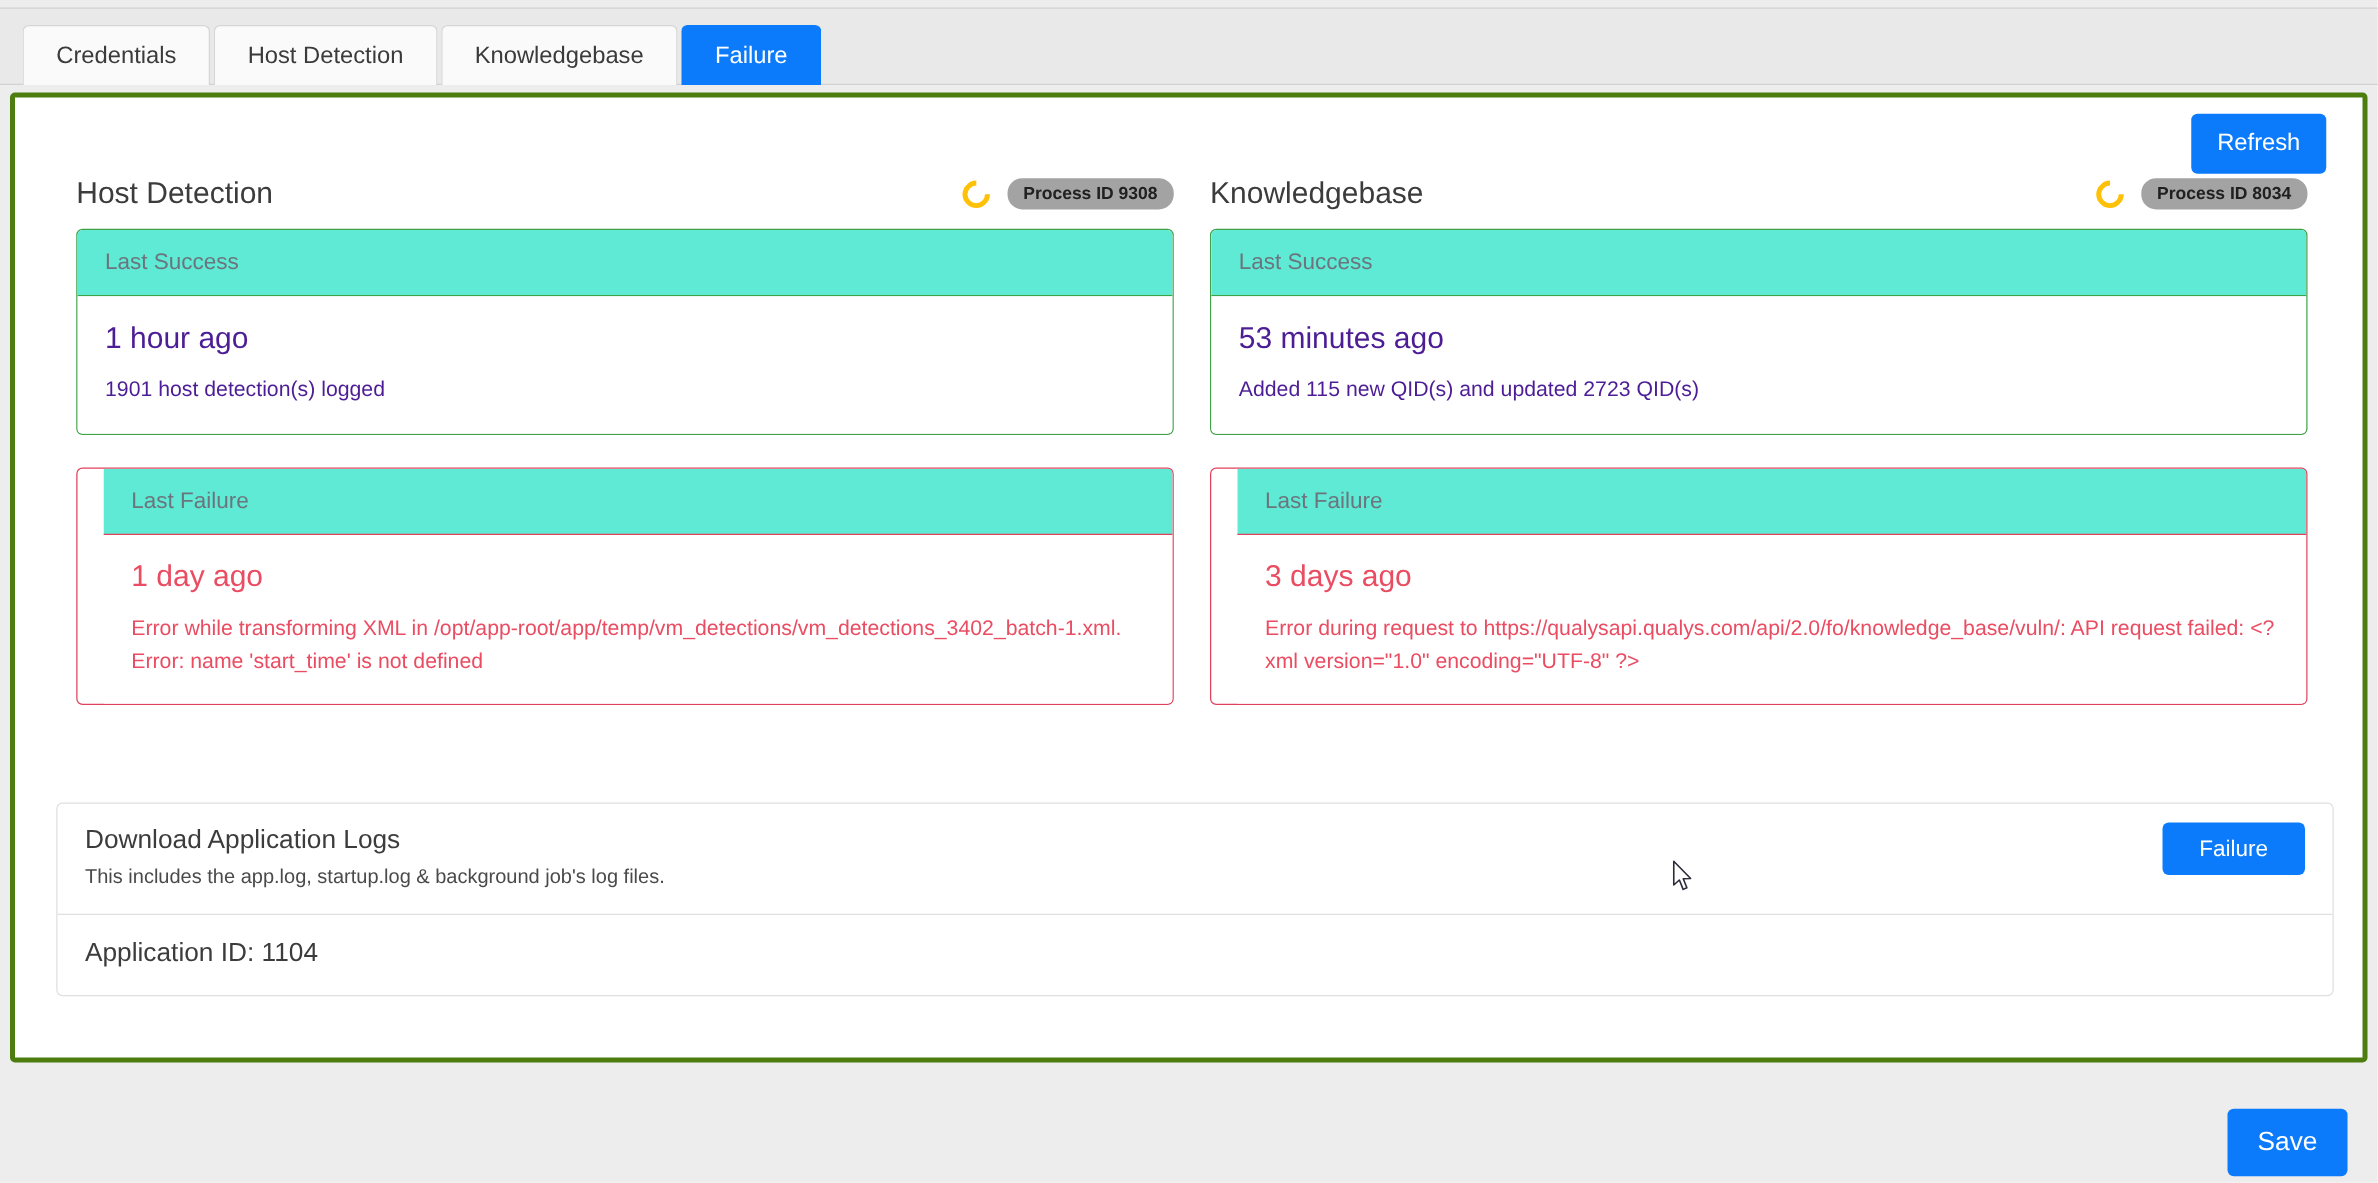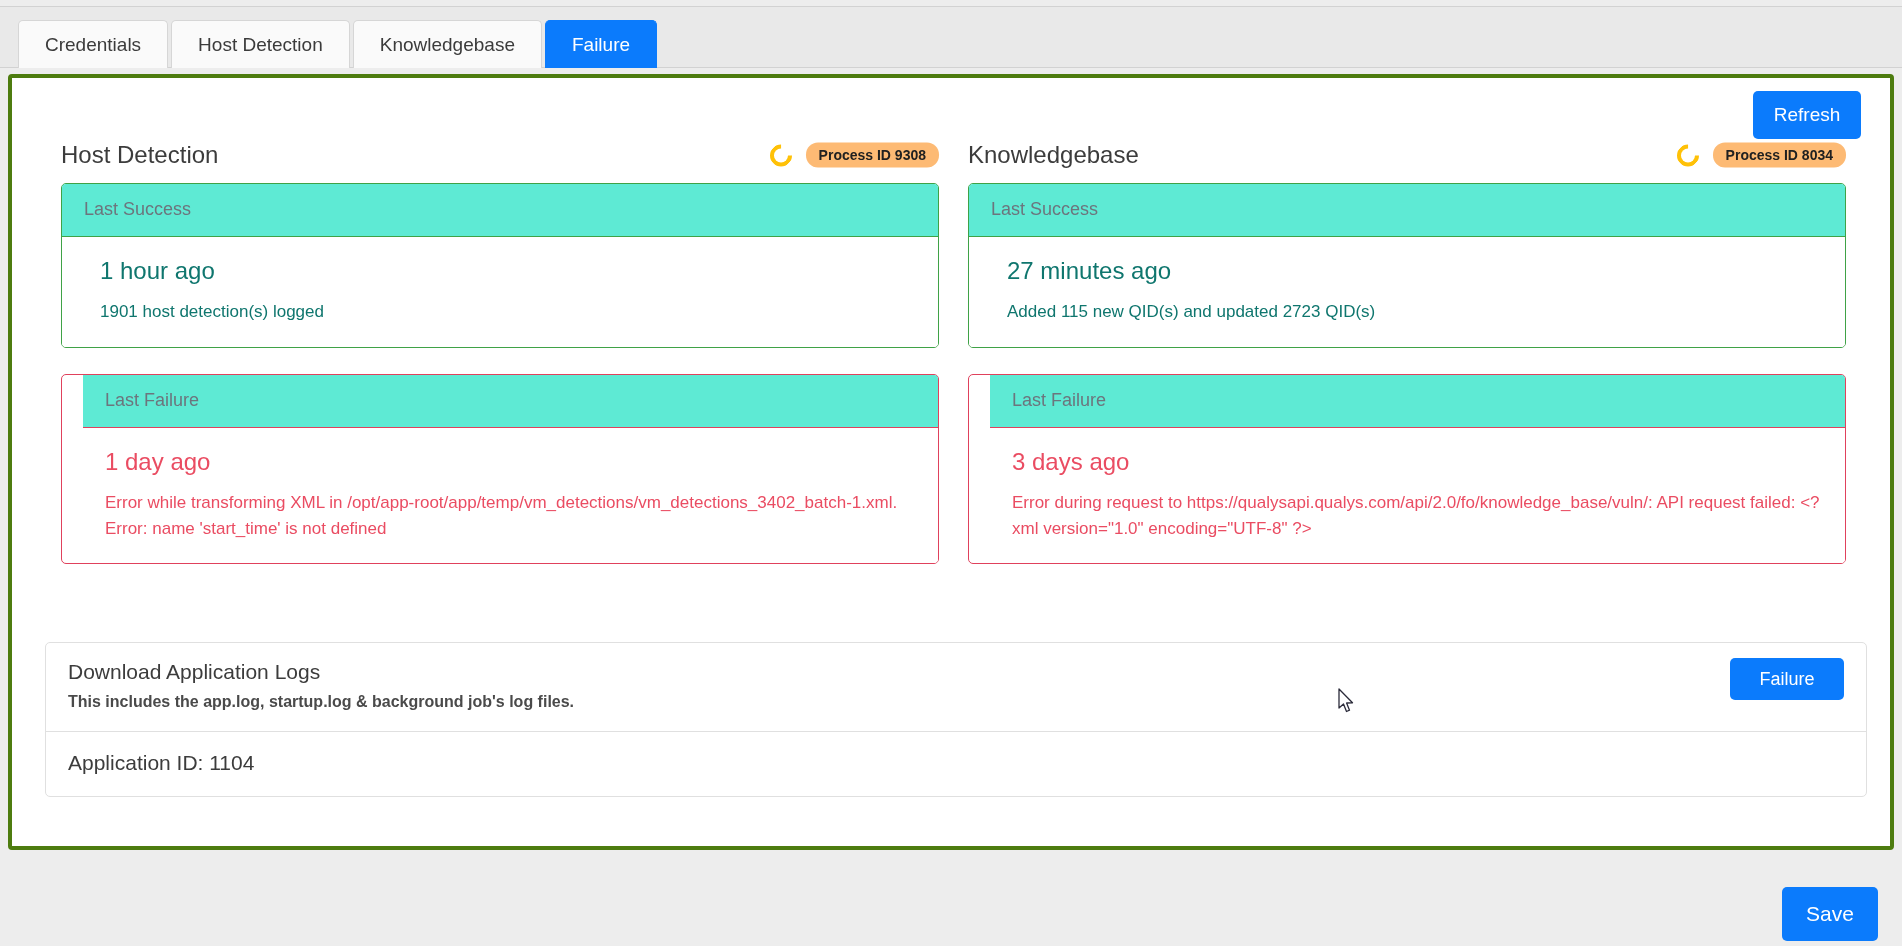--- a/index.html
+++ b/index.html
@@ -117,21 +117,21 @@
     gap: 14px;
   }
   .spinner {
     width: 22px; height: 22px;
     border: 4px solid #ffc107;
     border-right-color: transparent;
     border-radius: 50%;
     transform: rotate(-45deg);
   }
   .pid-badge {
-    background: #fdba74;
+    background: #a3a3a3;
     color: #202020;
     font-size: 14px;
     font-weight: bold;
     border-radius: 12px;
     padding: 5px 13px 6px;
     white-space: nowrap;
     line-height: 1;
   }
 
   
@@ -158,21 +158,21 @@
   }
   .panel-when {
     font-size: 24px;
     margin-bottom: 14px;
   }
   .panel-msg {
     font-size: 17px;
     line-height: 1.52;
   }
   .panel.success .panel-when,
-  .panel.success .panel-msg { color: #0f766e; margin-left: 16px; }
+  .panel.success .panel-msg { color: #4c1d95; }
   .panel.failure .panel-when,
   .panel.failure .panel-msg { color: #ea4c62; }
 
   .panel-success-body { min-height: 86px; }
   .panel-left-failure-body { min-height: 128px; }
   .panel-right-failure-body { min-height: 128px; }
 
   
   .logs-wrap {
     position: absolute;
@@ -188,21 +188,20 @@
     border-bottom: 1px solid #e0e0e0;
   }
   .logs-title {
     font-size: 21px;
     color: #3c3c3c;
     margin-bottom: 9px;
   }
   .logs-sub {
     font-size: 16px;
     color: #4a4a4a;
-    font-weight: bold;
   }
   .appid-row {
     padding: 19px 22px 21px;
     font-size: 21px;
     color: #3c3c3c;
   }
 
   
   .cursor {
     position: absolute;
@@ -256,21 +255,21 @@
       <div class="col-title">Knowledgebase</div>
       <div class="head-right">
         <div class="spinner"></div>
         <div class="pid-badge">Process ID 8034</div>
       </div>
     </div>
 
     <div class="panel success">
       <div class="panel-head">Last Success</div>
       <div class="panel-body panel-success-body">
-        <div class="panel-when">27 minutes ago</div>
+        <div class="panel-when">53 minutes ago</div>
         <div class="panel-msg">Added 115 new QID(s) and updated 2723 QID(s)</div>
       </div>
     </div>
 
     <div class="panel failure" style="margin-top:26px;">
       <div class="panel-head">Last Failure</div>
       <div class="panel-body panel-right-failure-body">
         <div class="panel-when">3 days ago</div>
         <div class="panel-msg">Error during request to https://qualysapi.qualys.com/api/2.0/fo/knowledge_base/vuln/: API request failed: &lt;?xml version="1.0" encoding="UTF-8" ?&gt;</div>
       </div>

